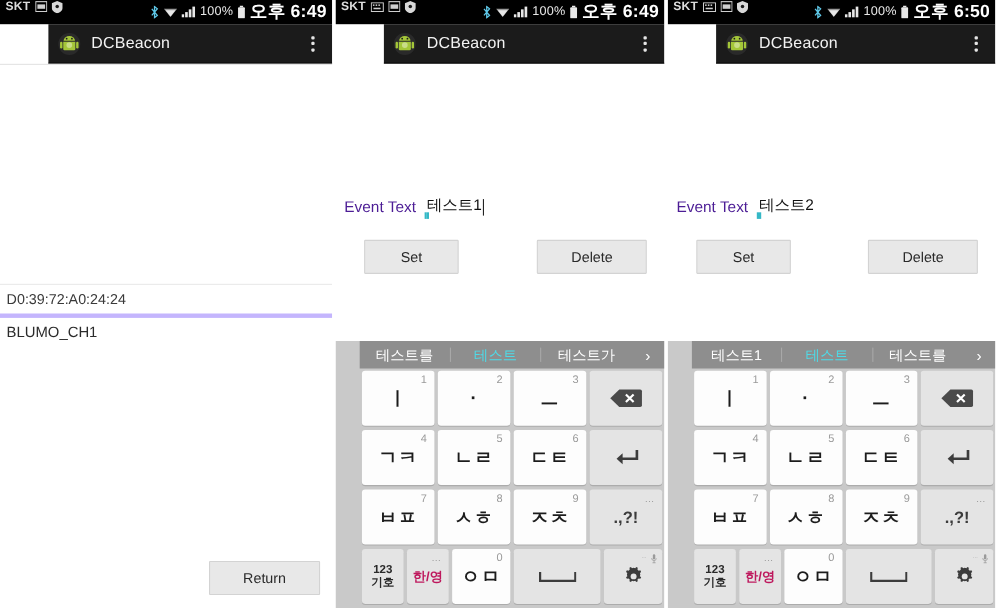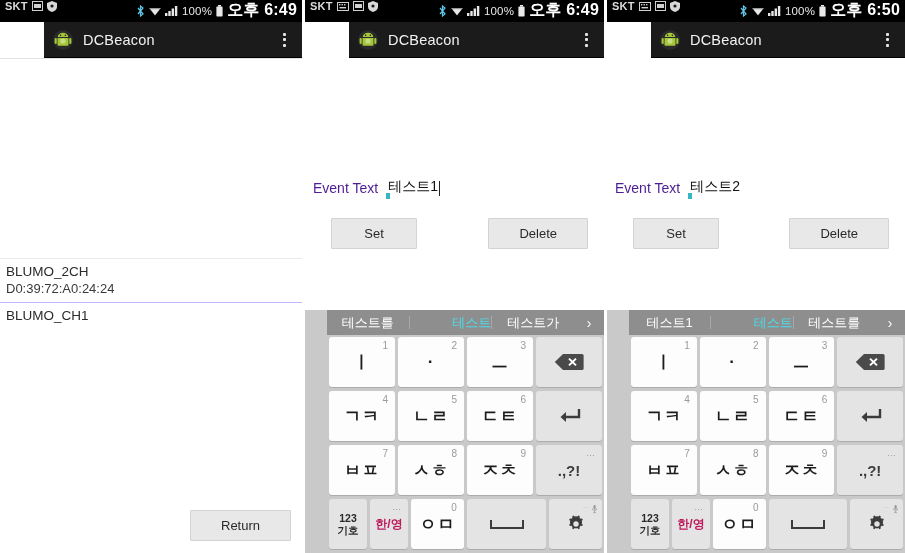--- a/index.html
+++ b/index.html
@@ -43,21 +43,21 @@
     display: flex; flex-direction: column; align-items: center;
     justify-content: center; gap: 2.5px; }
   .overflow i { width: 3px; height: 3px; background: #e6e6e6; border-radius: 1px; display: block; }
 
   
   .content { position: relative; background: #fff; height: calc(553px - 58px); }
   .divider-top { height: 1px; background: #e3e3e3; }
 
   
   .device-list { position: absolute; top: 200px; left: 0; right: 0; }
-  .device-row { padding: 4px 6px 5px 6px; border-top: 1px solid #c4b5fd; }
+  .device-row { padding: 4px 6px 5px 6px; border-top: 4px solid #c4b5fd; }
   .device-row:first-child { border-top: 1px solid #e9e9e9; }
   .dev-name { font-size: 13.5px; color: #2b2b2b; line-height: 17px; }
   .dev-mac { font-size: 13px; color: #3a3a3a; line-height: 17px; }
 
   .return-wrap { position: absolute; left: 190px; top: 452px; }
   .btn {
     background: #e8e8e8; border: 1px solid #d3d3d3;
     color: #2a2a2a; font-size: 13px;
     padding: 7px 30px; min-width: 86px; text-align: center;
     border-radius: 1px; cursor: pointer;
@@ -82,21 +82,21 @@
   .btn-set { position: absolute; left: 26px; }
   .btn-del { position: absolute; right: 16px; }
 
   
   .keyboard { position: absolute; left: 0; right: 0; bottom: 0; background: #c9c9c9; padding-left: 22px; }
   .suggest {
     height: 25px; background: #8e8e8e;
     display: flex; align-items: center;
   }
   .sg { flex: 1; text-align: center; font-size: 13px; color: #ffffff; }
-  .sg.hl { color: #4ddbe8; text-align: right; }
+  .sg.hl { color: #4ddbe8; }
   .sg-sep { width: 1px; height: 13px; background: #a8a8a8; }
   .sg-more { width: 30px; text-align: center; color: #fff; font-size: 14px; }
 
   .krow { display: flex; padding: 2px 2px; gap: 3px; }
   .key {
     flex: 1; height: 50px; background: #fdfdfd;
     border-radius: 3px; position: relative;
     display: flex; align-items: center; justify-content: center;
     box-shadow: 0 1px 0 rgba(0,0,0,.14);
     cursor: pointer;
@@ -184,21 +184,20 @@
           <i></i>
           <i></i>
           <i></i>
         </span>
     </div>
 
     <div class="content">
       <div class="divider-top"></div>
       <div class="device-list">
         <div class="device-row">
-          <div class="dev-name">BLUMO_2CH</div>
           <div class="dev-mac">D0:39:72:A0:24:24</div>
         </div>
         <div class="device-row">
           <div class="dev-name">BLUMO_CH1</div>
         </div>
       </div>
       <div class="return-wrap">
         <div class="btn">Return</div>
       </div>
     </div>

